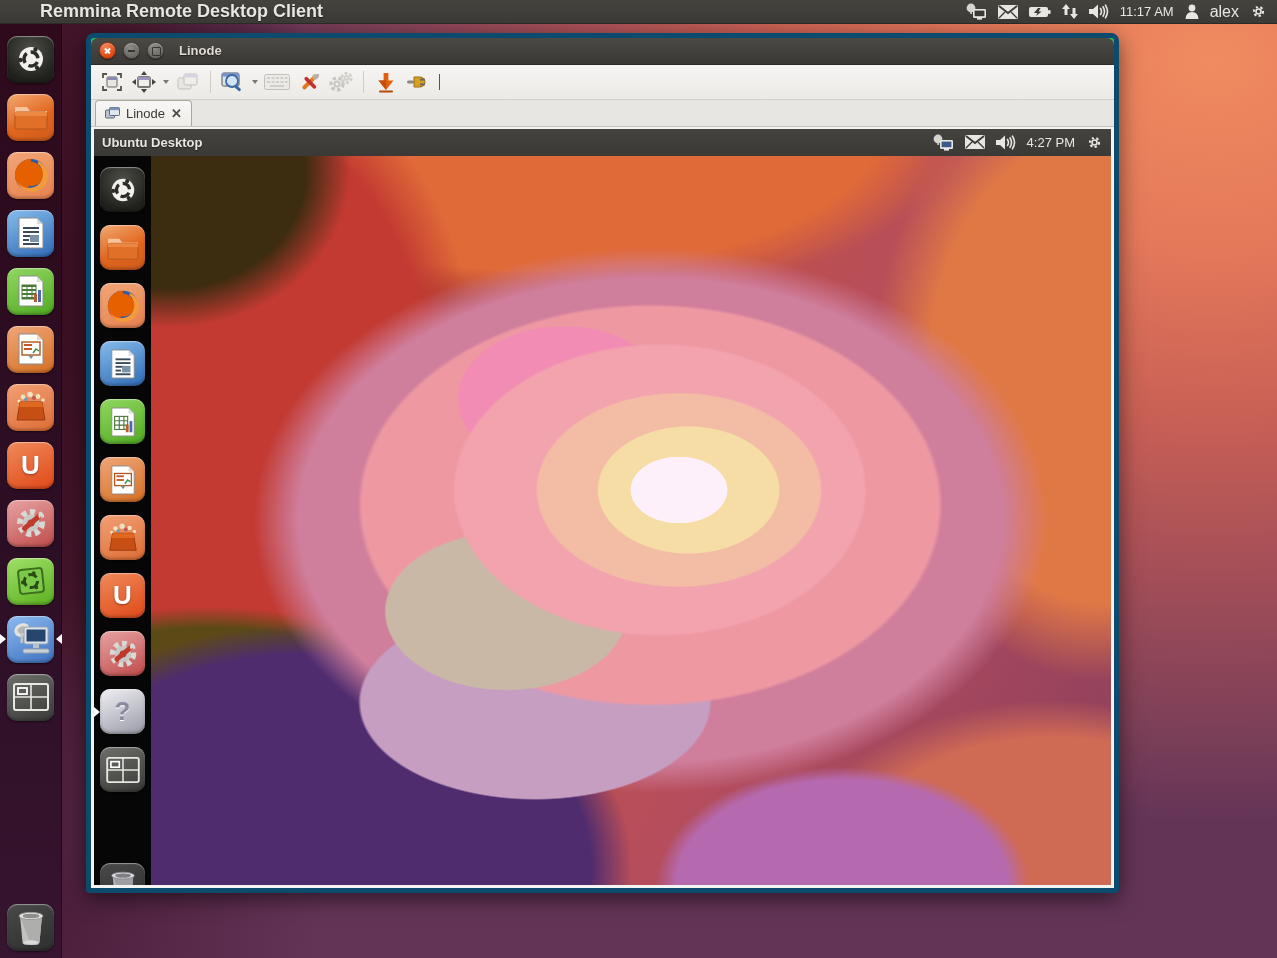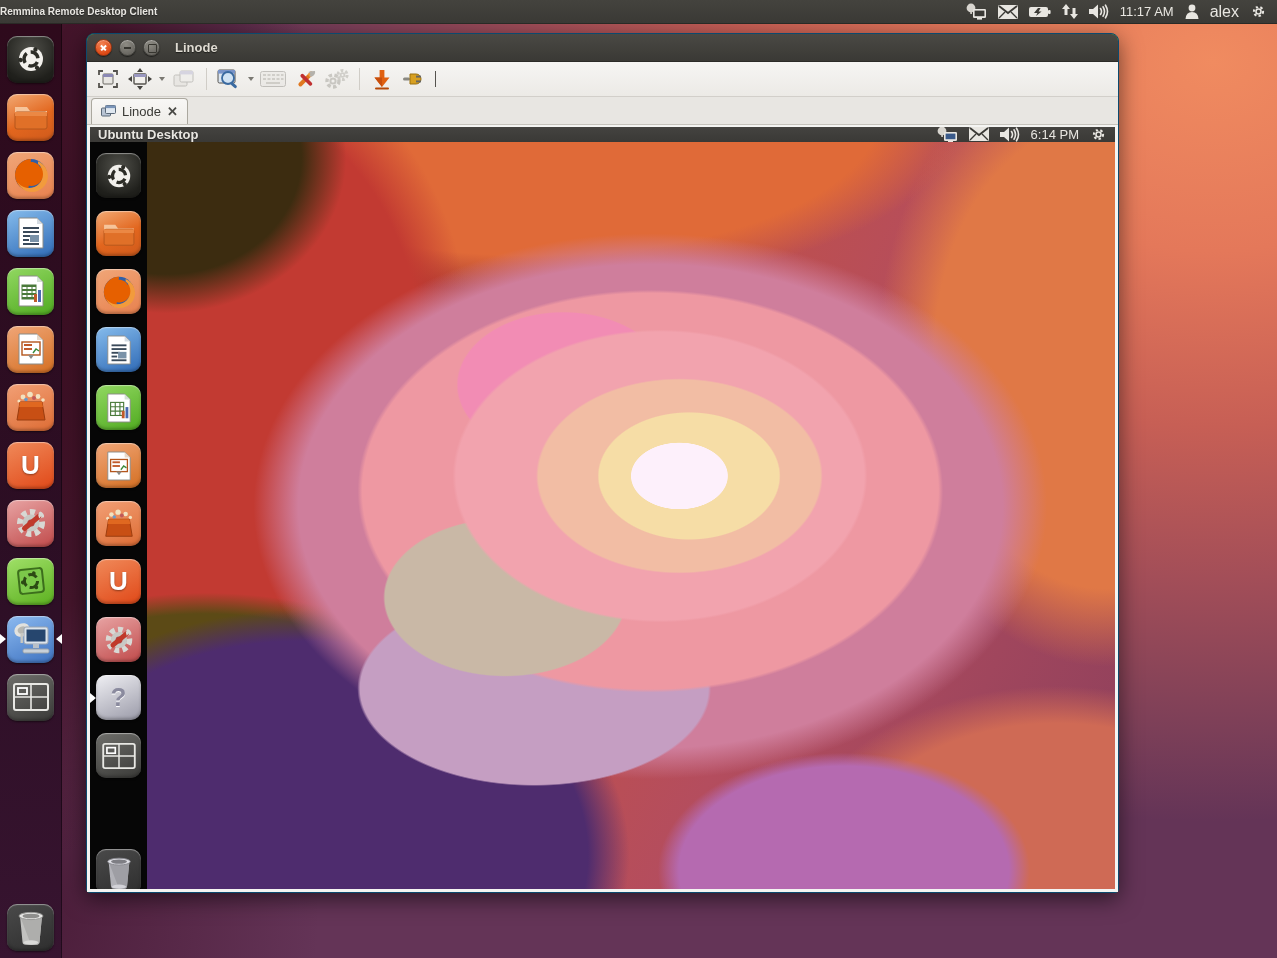--- a/index.html
+++ b/index.html
@@ -17,21 +17,21 @@
       #5d3153;
   }
 
   
   .top-panel {
     position:absolute; left:0; top:0; width:1277px; height:24px;
     background:linear-gradient(#44433e,#3a3935); color:#e8e6e1;
     display:flex; align-items:center; z-index:50;
     border-bottom:1px solid #2a2a26;
   }
-  .top-panel .app-title { font-weight:bold; font-size:10px; text-shadow:0 1px 1px #222;}
+  .top-panel .app-title { font-weight:bold; font-size:18px; text-shadow:0 1px 1px #222;margin-left:40px;}
   .tray { margin-left:auto; display:flex; align-items:center; gap:11px; padding-right:10px; }
   .tray .time { font-size:13px; color:#e8e6e1; }
   .tray .user { font-size:16px; color:#e8e6e1; }
   .ticon { display:inline-flex; align-items:center; justify-content:center; height:18px; }
   .ticon svg { display:block; }
 
   
   .launcher {
     position:absolute; left:0; top:24px; width:62px; height:934px;
     background:linear-gradient(#2e0a1c,#2c0e24 55%,#371430);
@@ -61,21 +61,21 @@
   .uletter { color:#fff; font-size:26px; font-weight:bold; text-shadow:0 1px 2px rgba(0,0,0,.4); }
   .qmark   { color:#8a8a9e; font-size:26px; font-weight:bold; text-shadow:0 1px 0 #fff; }
   .arr-running { position:absolute; left:0; top:50%; transform:translateY(-50%);
     width:0; height:0; border-left:6px solid #fff; border-top:5px solid transparent; border-bottom:5px solid transparent; }
   .arr-focused { position:absolute; right:0; top:50%; transform:translateY(-50%);
     width:0; height:0; border-right:6px solid #fff; border-top:5px solid transparent; border-bottom:5px solid transparent; }
 
   
   .window { position:absolute; left:86px; top:33px; width:1033px; height:860px;
     border-radius:8px 8px 4px 4px; box-shadow:0 6px 22px rgba(0,0,0,.55);
-    background:#22c55e; z-index:30; border:1px solid #0c4a6e; display:flex; flex-direction:column; }
+    background:#22c55e; z-index:30; border:5px solid #0c4a6e; display:flex; flex-direction:column; }
   .titlebar { height:28px; border-radius:7px 7px 0 0;
     background:linear-gradient(#4a4944,#3a3935); display:flex; align-items:center; padding:0 8px;
     border-bottom:1px solid #2c2b28; }
   .wbtn { width:17px; height:17px; border-radius:50%; margin-right:7px; position:relative;
     box-shadow:inset 0 1px 1px rgba(255,255,255,.4), 0 1px 1px rgba(0,0,0,.5); cursor:default; }
   .wbtn.close { background:radial-gradient(circle at 40% 30%, #f48454, #dd4814 70%); border:1px solid #9a330f; }
   .wbtn.close::before { content:""; position:absolute; left:4px; top:7px; width:7px; height:1.6px; background:#fff; transform:rotate(45deg); }
   .wbtn.close::after  { content:""; position:absolute; left:4px; top:7px; width:7px; height:1.6px; background:#fff; transform:rotate(-45deg); }
   .wbtn.min, .wbtn.max { background:radial-gradient(circle at 40% 30%, #8e8c84, #6a6862 70%); border:1px solid #44433e; }
   .wbtn.min::before { content:""; position:absolute; left:4px; top:7px; width:7px; height:2px; background:#36352f; }
@@ -95,21 +95,21 @@
   
   .tabbar { height:28px; background:#e8e6e2; border-bottom:1px solid #c6c3bc; display:flex; align-items:flex-end; padding-left:4px; }
   .tab { height:26px; background:linear-gradient(#f8f7f5,#efEDe9); border:1px solid #aba89f; border-bottom:none;
     border-radius:4px 4px 0 0; display:flex; align-items:center; gap:6px; padding:0 9px; }
   .tab-label { font-size:13px; color:#3a3a36; }
   .tab-close { font-size:13px; font-weight:bold; color:#4a4a46; line-height:1; }
 
   
   .remote { flex:1 1 auto; border:3px solid #f4f4f2; border-top:2px solid #f4f4f2; background:#000;
     display:flex; flex-direction:column; position:relative; overflow:hidden; }
-  .r-panel { height:15px; background:linear-gradient(#444340,#3a3936); display:flex; align-items:center; flex:0 0 auto; }
+  .r-panel { height:27px; background:linear-gradient(#444340,#3a3936); display:flex; align-items:center; flex:0 0 auto; }
   .r-panel .r-title { color:#e8e6e1; font-weight:bold; font-size:13px; padding-left:8px; text-shadow:0 1px 1px #222; }
   .r-tray { margin-left:auto; display:flex; align-items:center; gap:11px; padding-right:8px; }
   .r-tray .time { font-size:13px; color:#e8e6e1; }
   .r-body { flex:1 1 auto; display:flex; position:relative; }
 
   
   .r-launcher { width:57px; background:#060606; display:flex; flex-direction:column; align-items:center; padding-top:5px; flex:0 0 auto; }
   .r-item { position:relative; width:57px; height:58px; display:flex; align-items:center; justify-content:center; flex:0 0 auto; }
   .r-item.spacer { flex:1 1 auto; }
   .r-item .tile { width:45px; height:45px; }
@@ -497,21 +497,21 @@
                 <path d="M1 1 L10 8 L19 1" stroke="#3a3935" stroke-width="1.8" fill="none"></path>
                 <path d="M1 13 L7 7 M19 13 L13 7" stroke="#3a3935" stroke-width="1.4" fill="none"></path>
               </svg>
           </span>
           <span class="ticon">
             <svg width="20" height="15" viewBox="0 0 20 15">
                 <polygon points="0,5 4,5 9,0.5 9,14.5 4,10 0,10" fill="#e8e6e1"></polygon>
                 <path d="M11.5 4.5 q2 3 0 6 M14 2.8 q3 4.7 0 9.4 M16.5 1.2 q4 6.3 0 12.6" stroke="#e8e6e1" stroke-width="1.6" fill="none" stroke-linecap="round"></path>
               </svg>
           </span>
-          <span class="time">6:14 PM</span>
+          <span class="time">4:27 PM</span>
           <span class="ticon">
             <svg width="17" height="17" viewBox="0 0 17 17">
                 <g fill="none" stroke="#e8e6e1" stroke-width="2">
                   <circle cx="8.5" cy="8.5" r="4.6" stroke-dasharray="2.4 2.2"></circle>
                 </g>
                 <circle cx="8.5" cy="8.5" r="2.5" fill="none" stroke="#e8e6e1" stroke-width="1.6"></circle>
                 <rect x="7.6" y="0" width="1.8" height="4" fill="#3a3935"></rect>
               </svg>
           </span>
         </div>

